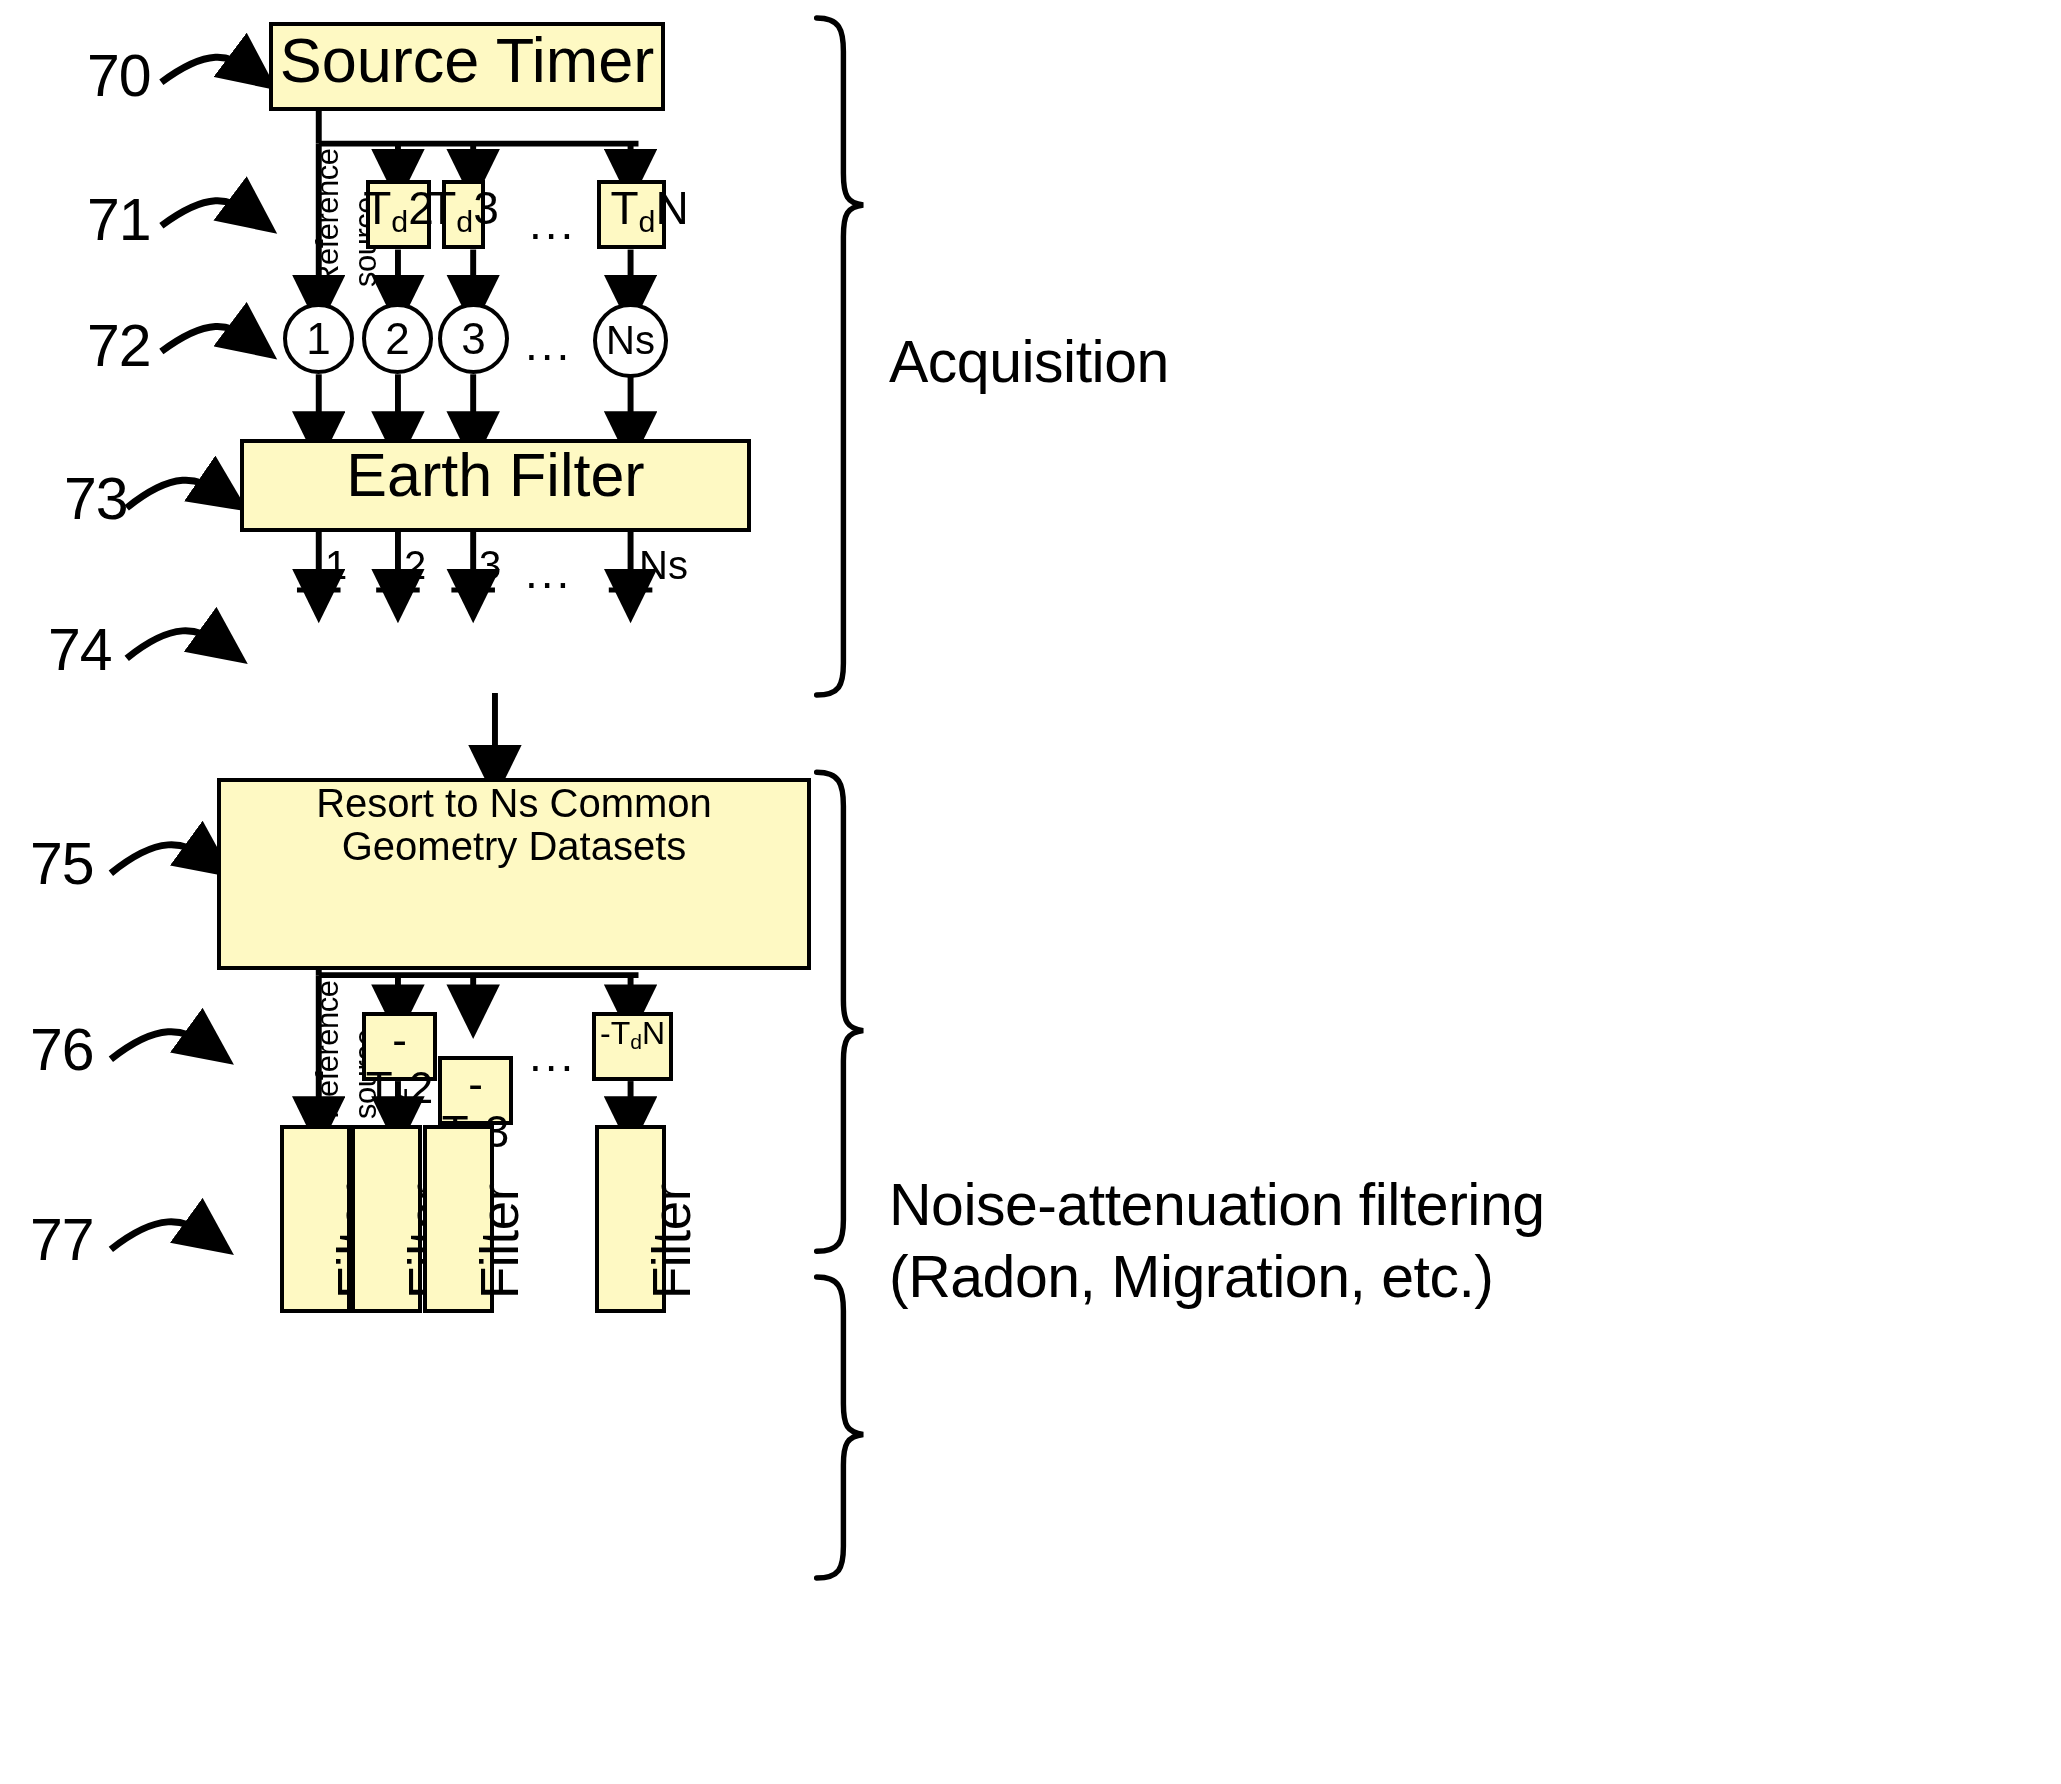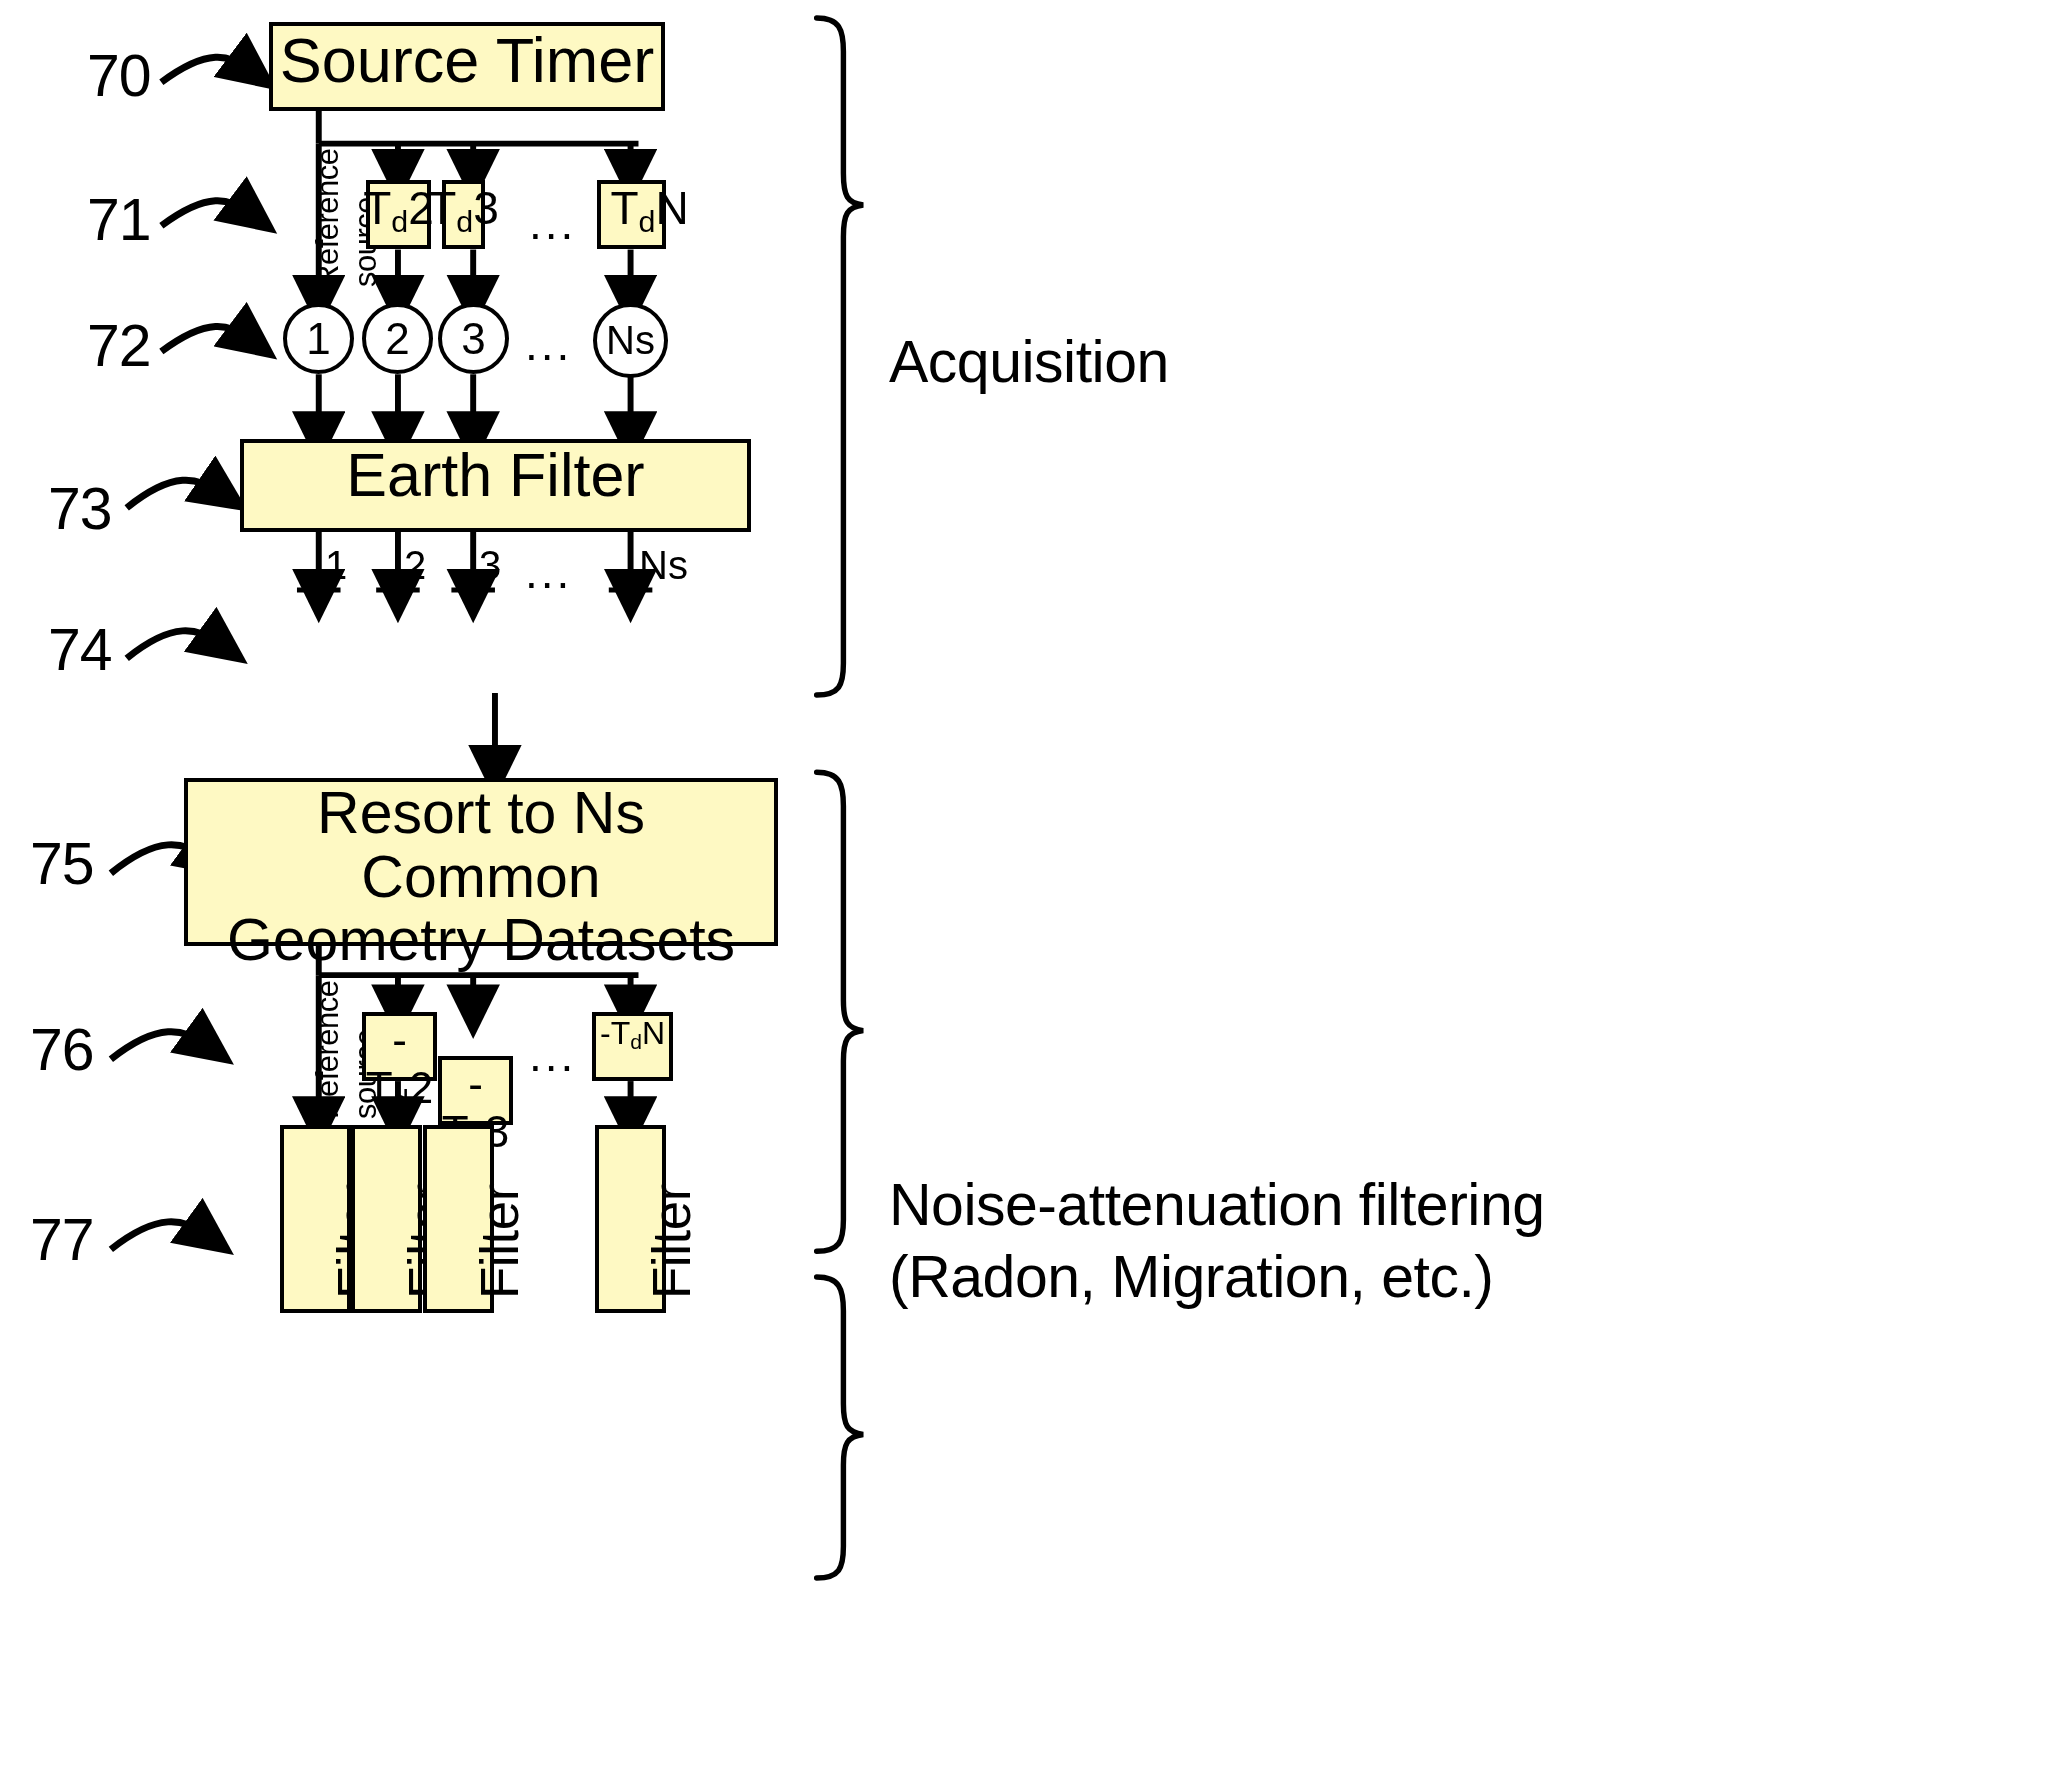--- a/index.html
+++ b/index.html
@@ -181,21 +181,21 @@
       <path d="M300,596 L344,596"></path>
       <path d="M380,596 L424,596"></path>
       <path d="M456,596 L500,596"></path>
       <path d="M615,596 L659,596"></path>
     </g>
   </svg>
 
   <div class="reflabel" style="left:87px; top:42px;">70</div>
   <div class="reflabel" style="left:87px; top:186px;">71</div>
   <div class="reflabel" style="left:87px; top:312px;">72</div>
-  <div class="reflabel" style="left:48px; top:465px;margin-top:10px;">73</div>
+  <div class="reflabel" style="left:64px; top:465px;">73</div>
   <div class="reflabel" style="left:48px; top:616px;">74</div>
   <div class="reflabel" style="left:30px; top:830px;">75</div>
   <div class="reflabel" style="left:30px; top:1016px;">76</div>
   <div class="reflabel" style="left:30px; top:1206px;">77</div>
 
   <div class="box" style="left:269px; top:22px; width:396px; height:89px; font-size:63px;">
     <span class="boxtext">Source Timer</span>
   </div>
 
   <div class="vrot" style="left:310px; top:287px;">Reference</div>
@@ -230,21 +230,21 @@
     <span class="boxtext">Earth Filter</span>
   </div>
 
   <div class="smalllabel" style="left:325px; top:543px;">1</div>
   <div class="smalllabel" style="left:404px; top:543px;">2</div>
   <div class="smalllabel" style="left:479px; top:543px;">3</div>
   <div class="ellipsis" style="left:525px; top:545px;">...</div>
   <div class="smalllabel" style="left:639px; top:543px;">Ns</div>
 
 
-  <div class="box" style="left:184px; top:778px; width:594px; height:168px; font-size:59px; padding:0 10px;">
+  <div class="box" style="left:217px; top:778px; width:594px; height:192px; font-size:40px; padding:0 10px;">
     <span class="boxtext">Resort to Ns Common
 Geometry Datasets</span>
   </div>
 
   <div class="vrot" style="left:310px; top:1119px;">Reference</div>
   <div class="vrot" style="left:348px; top:1119px;">source</div>
 
   <div class="box" style="left:362px; top:1012px; width:75px; height:69px; font-size:44px;">
     <span>-T<span class="sub">d</span>2</span>
   </div>

